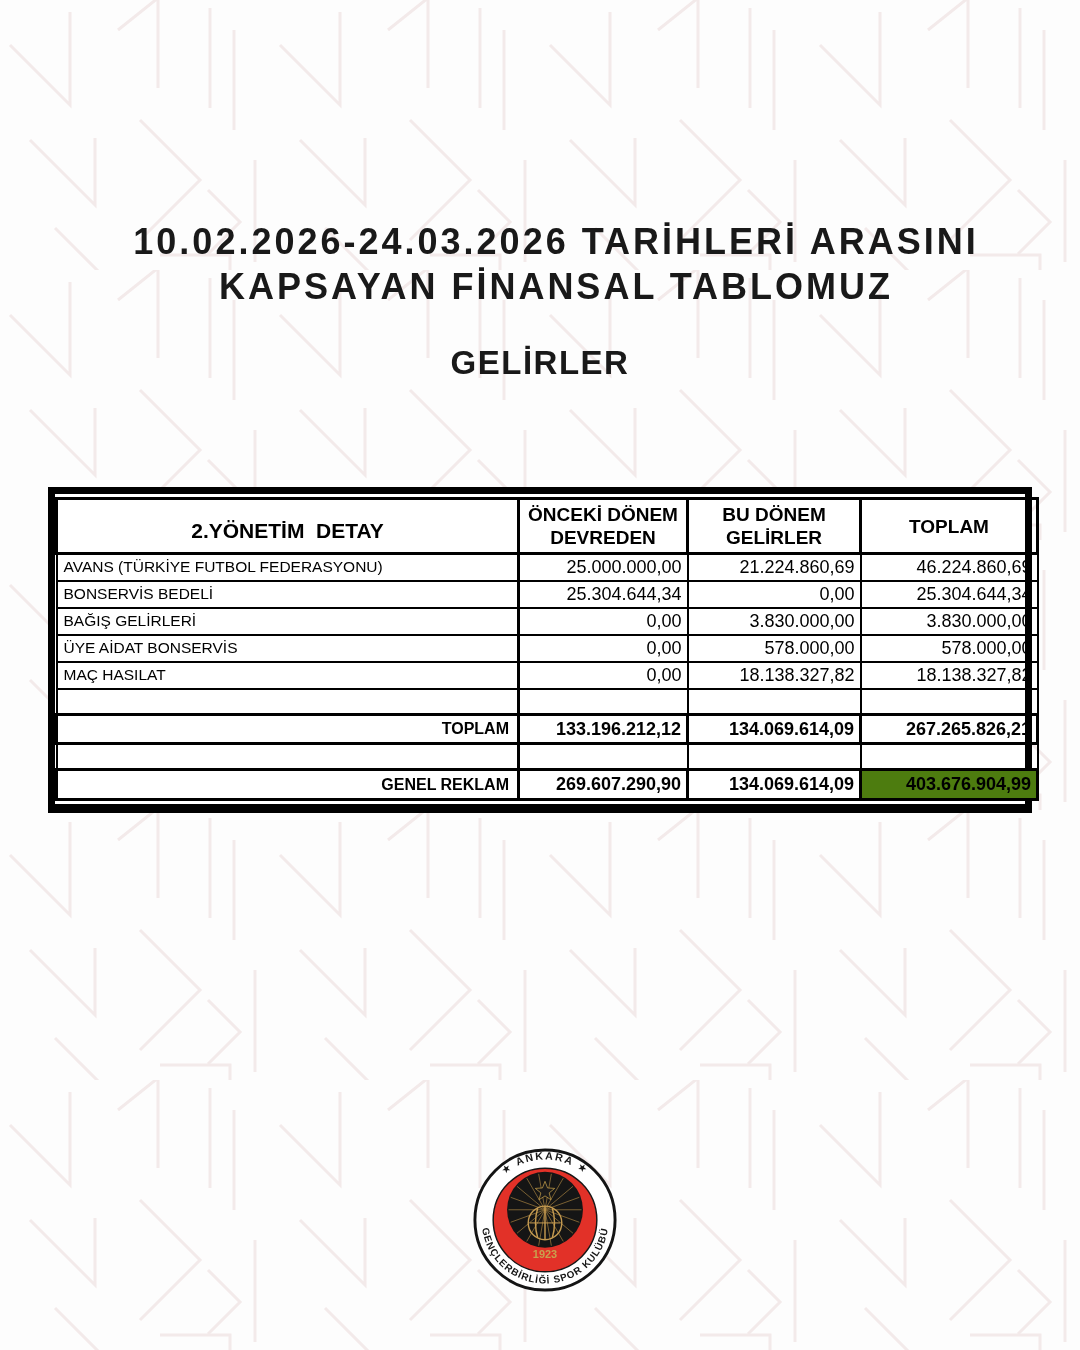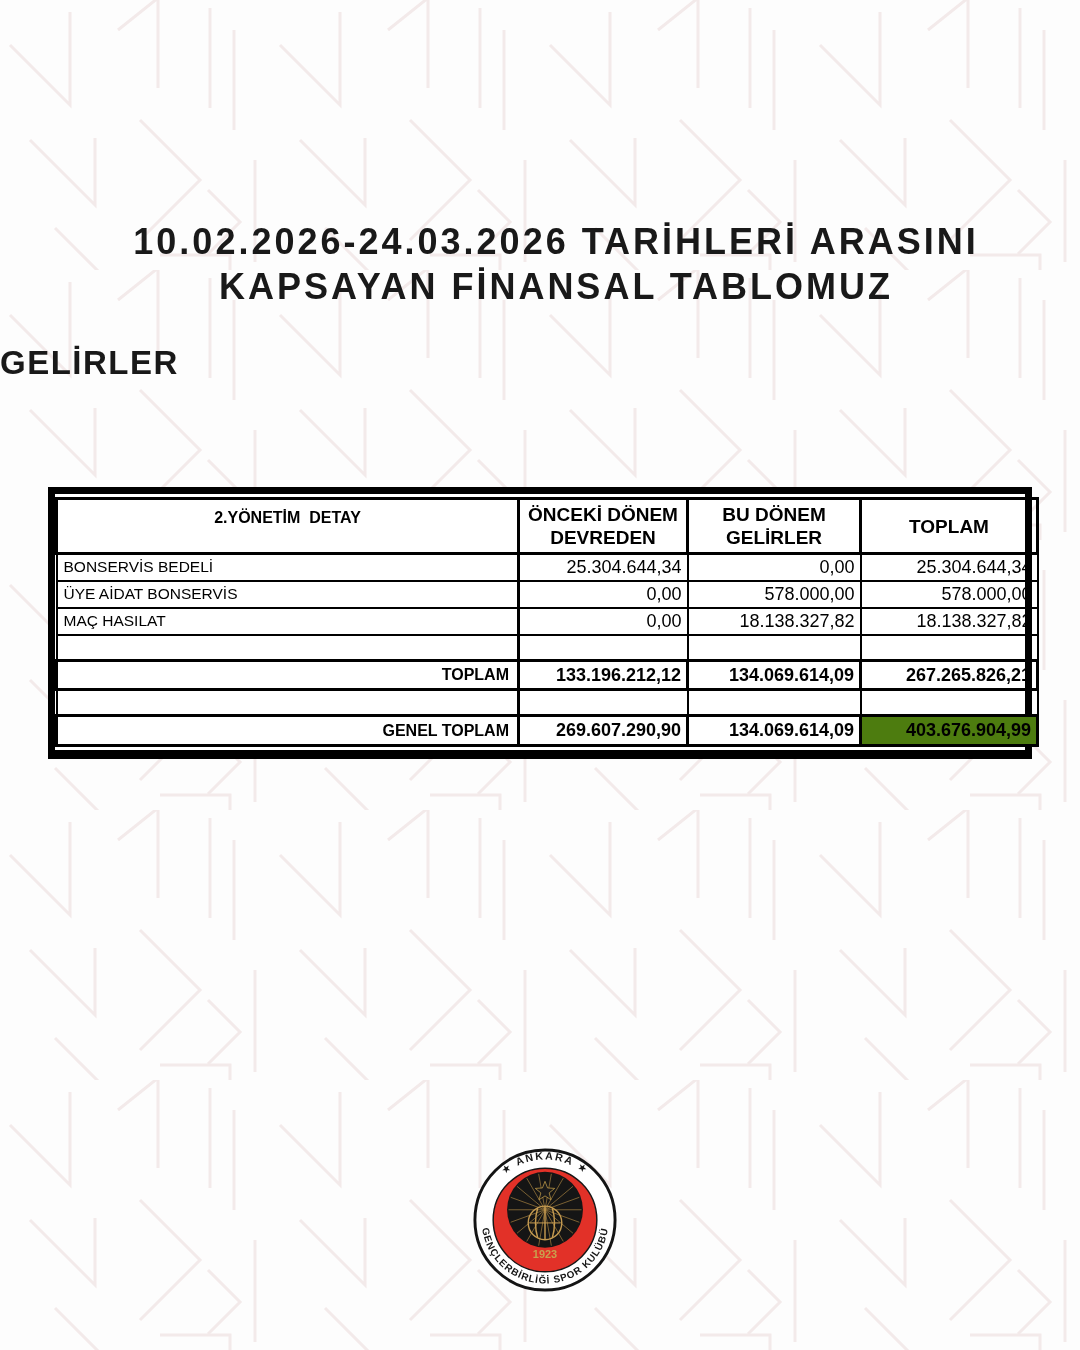--- a/index.html
+++ b/index.html
@@ -8,37 +8,37 @@
     background:#fdfdfd; font-family:"Liberation Sans", sans-serif; color:#000;
   }
   .bg { position:absolute; left:0; top:0; }
 
   .title {
     position:absolute; top:219px; left:16px; width:1080px; text-align:center;
     font-size:36px; line-height:45px; font-weight:bold; letter-spacing:3px;
     color:#191919; white-space:nowrap;
   }
   .section {
-    position:absolute; top:344px; left:0; width:1080px; 
+    position:absolute; top:344px; left:0; width:1080px; text-align:center;
     font-size:33px; font-weight:bold; letter-spacing:1.5px; color:#191919;
   }
 
   .tbl-outer {
     position:absolute; left:48px; top:487px; width:984px;
     background:#fff; border:7px solid #000; border-bottom-width:9px;
     padding:3px 3px 3px 0; box-sizing:border-box;
   }
   table { border-collapse:collapse; width:100%; table-layout:fixed; }
   th, td { box-sizing:border-box; }
 
   thead th {
     border:3px solid #000; font-size:19px; font-weight:bold; line-height:23px;
     text-align:center; vertical-align:middle; height:55px; padding:0 2px;
   }
-  thead th.c1 { vertical-align:bottom; padding-bottom:23px; white-space:pre; font-size:16px; }
+  thead th.c1 { vertical-align:bottom; padding-bottom:10px; white-space:pre; font-size:21px; }
 
   tbody td { border:2px solid #000; height:27px; }
   td.lbl  { font-size:15.5px; text-align:left; padding:2px 4px 2px 6px; border-right:3px solid #000; }
   td.num  { font-size:18px; text-align:right; padding:1px 5px 1px 2px; }
 
   tr.spacer td { border-top:none; border-bottom:none; height:26px; }
   tr.spacer td.sp1 { border-right:3px solid #000; }
 
   tr.total td, tr.grand td { border:3px solid #000; font-weight:bold; }
   tr.total td { height:29px; }
@@ -96,24 +96,36 @@
       <thead>
         <tr>
           <th class="c1">2.YÖNETİM  DETAY</th>
           <th>ÖNCEKİ DÖNEM DEVREDEN</th>
           <th>BU DÖNEM GELİRLER</th>
           <th>TOPLAM</th>
         </tr>
       </thead>
       <tbody>
         <tr>
+          <td class="lbl">AVANS (TÜRKİYE FUTBOL FEDERASYONU)</td>
+          <td class="num">25.000.000,00</td>
+          <td class="num">21.224.860,69</td>
+          <td class="num">46.224.860,69</td>
+        </tr>
+        <tr>
           <td class="lbl">BONSERVİS BEDELİ</td>
           <td class="num">25.304.644,34</td>
           <td class="num">0,00</td>
           <td class="num">25.304.644,34</td>
+        </tr>
+        <tr>
+          <td class="lbl">BAĞIŞ GELİRLERİ</td>
+          <td class="num">0,00</td>
+          <td class="num">3.830.000,00</td>
+          <td class="num">3.830.000,00</td>
         </tr>
         <tr>
           <td class="lbl">ÜYE AİDAT BONSERVİS</td>
           <td class="num">0,00</td>
           <td class="num">578.000,00</td>
           <td class="num">578.000,00</td>
         </tr>
         <tr>
           <td class="lbl">MAÇ HASILAT</td>
           <td class="num">0,00</td>
@@ -136,21 +148,21 @@
         </tr>
 
         <tr class="spacer">
           <td class="sp1"></td>
             <td></td>
             <td></td>
             <td></td>
         </tr>
 
         <tr class="grand">
-          <td class="tlabel">GENEL TOPLAM</td>
+          <td class="tlabel">GENEL REKLAM</td>
           <td class="num">269.607.290,90</td>
           <td class="num">134.069.614,09</td>
           <td class="num hl">403.676.904,99</td>
         </tr>
       </tbody>
     </table>
   </div>
 
   <svg class="logo" viewBox="0 0 200 200" aria-hidden="true" font-family="Liberation Sans, DejaVu Sans, sans-serif">
     <defs>

